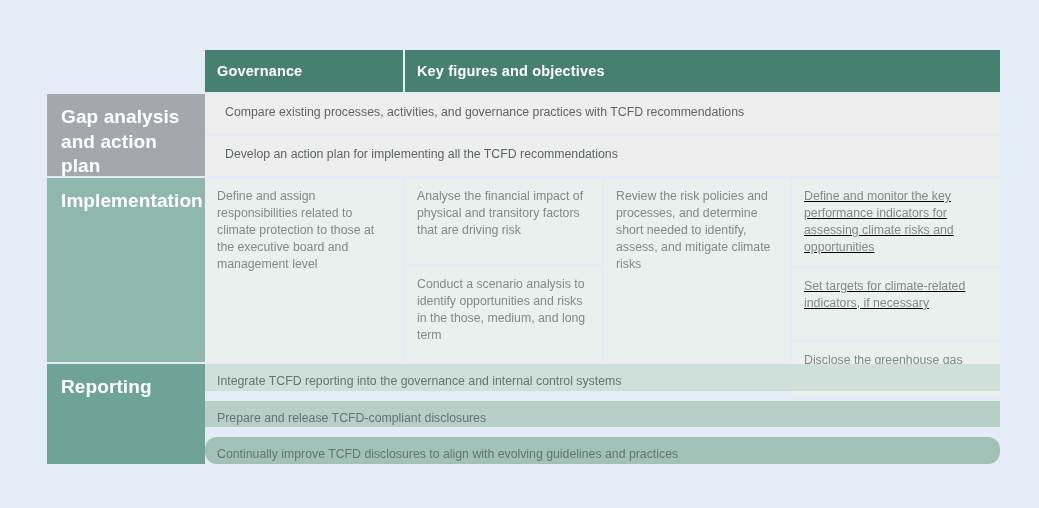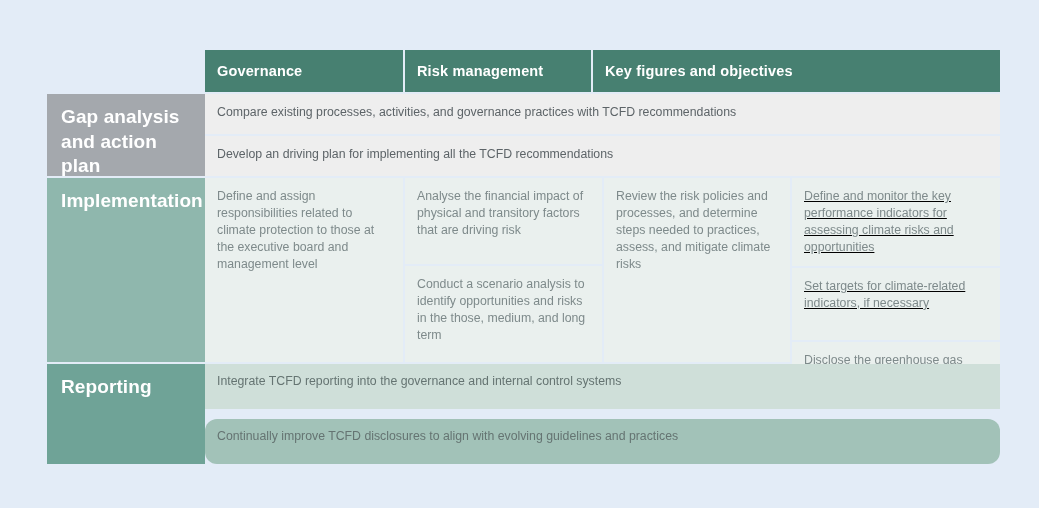--- a/index.html
+++ b/index.html
@@ -85,21 +85,21 @@
     top: 44px;
     height: 82px;
   }
   .gap-label { background: #a4a8ad; }
   .gap-cells { display: flex; flex-direction: column; gap: 2px; }
   .wide-cell {
     background: #eeeeee;
     color: #5d6468;
     font-size: 12.3px;
     line-height: 1.35;
-    padding: 10px 12px 0 12px;
+    padding: 10px 12px 0 20px;
     box-sizing: border-box;
     flex: 1 1 0;
   }
 
   
   .impl-row {
     top: 128px;
     height: 184px;
   }
   .impl-label { background: #8fb7ad; }
@@ -143,60 +143,60 @@
 </style>
 </head>
 <body>
 
 <div class="board">
 
   <div class="row header-row">
     <div class="header-spacer"></div>
     <div class="header-cells">
       <div class="hcell col-gov">Governance</div>
-      <div class="hcell col-risk">Risk management</div>
       <div class="hcell col-key">Key figures and objectives</div>
     </div>
   </div>
 
   <div class="row gap-row">
     <div class="rowlabel gap-label">Gap analysis and action plan</div>
     <div class="cells gap-cells">
       <div class="wide-cell">Compare existing processes, activities, and governance practices with TCFD recommendations</div>
-      <div class="wide-cell">Develop an driving plan for implementing all the TCFD recommendations</div>
+      <div class="wide-cell">Develop an action plan for implementing all the TCFD recommendations</div>
     </div>
   </div>
 
   <div class="row impl-row">
     <div class="rowlabel impl-label">Implementation</div>
     <div class="cells impl-cells">
 
       <div class="impl-col col-gov">
         <div class="cell grow">Define and assign responsibilities related to climate protection to those at the executive board and management level</div>
       </div>
 
       <div class="impl-col col-str">
         <div class="cell fixed-a">Analyse the financial impact of physical and transitory factors that are driving risk</div>
         <div class="cell grow">Conduct a scenario analysis to identify opportunities and risks in the those, medium, and long term</div>
       </div>
 
       <div class="impl-col col-risk">
-        <div class="cell grow">Review the risk policies and processes, and determine steps needed to practices, assess, and mitigate climate risks</div>
+        <div class="cell grow">Review the risk policies and processes, and determine short needed to identify, assess, and mitigate climate risks</div>
       </div>
 
       <div class="impl-col one">
         <div class="cell fixed-a">Define and monitor the key performance indicators for assessing climate risks and opportunities</div>
         <div class="cell fixed-b">Set targets for climate-related indicators, if necessary</div>
         <div class="cell grow">Disclose the greenhouse gas balance (Scope 1, 2, 3)</div>
       </div>
 
     </div>
   </div>
 
   <div class="row rep-row">
     <div class="rowlabel rep-label">Reporting</div>
     <div class="cells rep-cells">
       <div class="rep-cell rep-1">Integrate TCFD reporting into the governance and internal control systems</div>
+      <div class="rep-cell rep-2">Prepare and release TCFD-compliant disclosures</div>
       <div class="rep-cell rep-3">Continually improve TCFD disclosures to align with evolving guidelines and practices</div>
     </div>
   </div>
 
 </div>
 
 </body></html>

